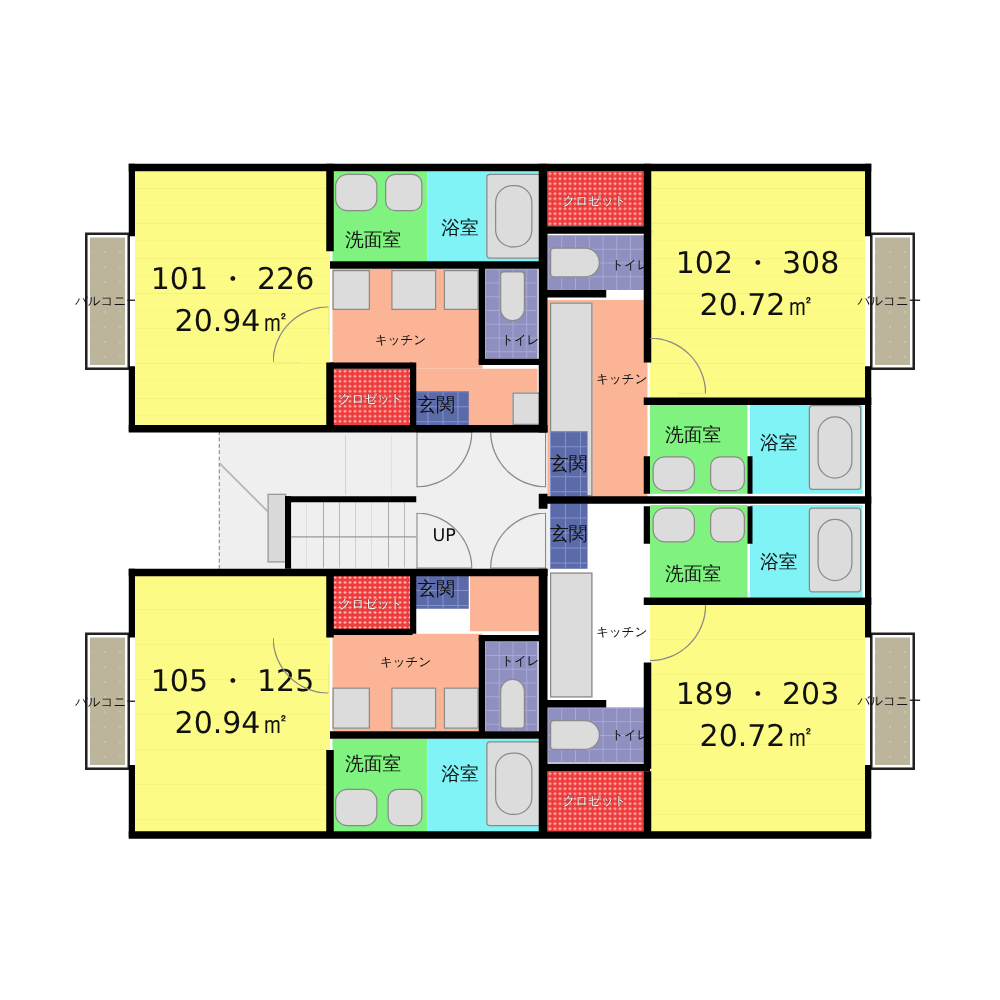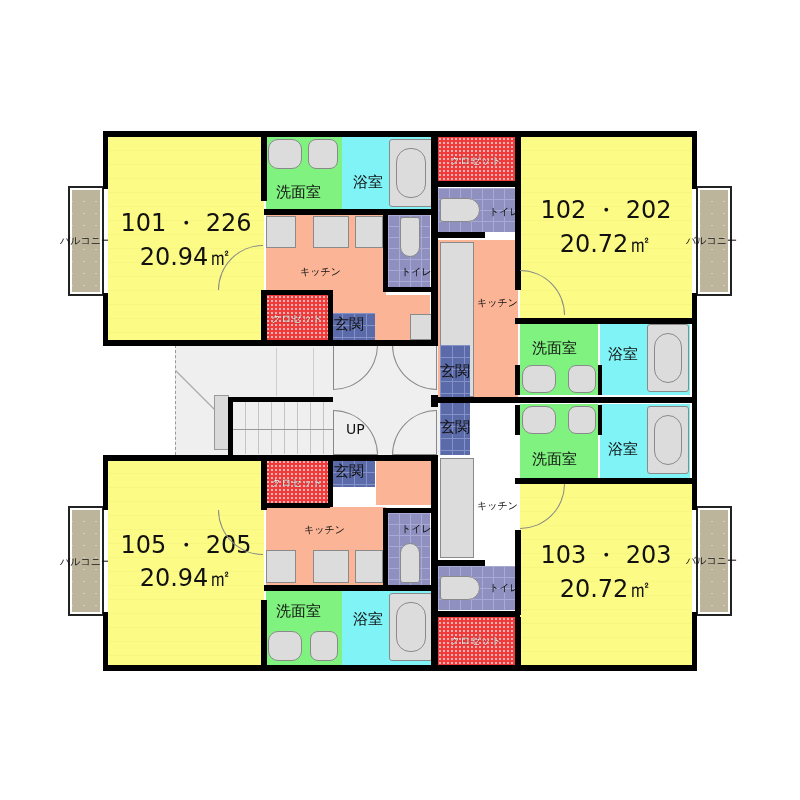--- a/index.html
+++ b/index.html
@@ -82,21 +82,21 @@
 <div class="abs toilet" style="left:438px;top:188px;width:78px;height:44px;"></div>
 <div class="abs fixture" style="left:440px;top:198px;width:40px;height:24px;border-radius:3px 12px 12px 3px;"></div>
 <div class="abs small-label" style="left:489px;top:205px;">トイレ</div>
 <div class="abs kitchen" style="left:438px;top:240px;width:80px;height:160px;"></div>
 <div class="abs fixture" style="left:440px;top:242px;width:34px;height:155px;border-radius:0;"></div>
 <div class="abs small-label" style="left:477px;top:296px;">キッチン</div>
 <div class="abs genkan" style="left:440px;top:345px;width:30px;height:53px;"></div>
 <div class="abs room-label" style="left:440px;top:362px;">玄関</div>
 
 <div class="abs room-main" style="left:520px;top:137px;width:172px;height:182px;"></div>
-<div class="abs unit-label" style="left:520px;top:195px;width:172px;">102 ・ 202</div>
+<div class="abs unit-label" style="left:520px;top:195px;width:172px;">102 ・ 308</div>
 <div class="abs unit-label" style="left:520px;top:229px;width:172px;">20.72㎡</div>
 <div class="abs balcony" style="left:698px;top:188px;width:32px;height:106px;"></div>
 <div class="abs balcony-label" style="left:686px;top:234px;">バルコニー</div>
 
 <div class="abs wash" style="left:520px;top:323px;width:78px;height:72px;"></div>
 <div class="abs room-label" style="left:532px;top:339px;">洗面室</div>
 <div class="abs fixture" style="left:522px;top:365px;width:34px;height:28px;border-radius:10px;"></div>
 <div class="abs fixture" style="left:568px;top:365px;width:28px;height:28px;border-radius:8px;"></div>
 <div class="abs bath" style="left:600px;top:323px;width:90px;height:72px;"></div>
 <div class="abs fixture" style="left:647px;top:324px;width:42px;height:68px;">
@@ -119,29 +119,29 @@
 <div class="abs kitchen" style="left:438px;top:402px;width:80px;height:160px;z-index:-1;"></div>
 <div class="abs fixture" style="left:440px;top:458px;width:34px;height:100px;border-radius:0;"></div>
 <div class="abs small-label" style="left:477px;top:499px;">キッチン</div>
 <div class="abs toilet" style="left:438px;top:566px;width:78px;height:44px;"></div>
 <div class="abs fixture" style="left:440px;top:576px;width:40px;height:24px;border-radius:3px 12px 12px 3px;"></div>
 <div class="abs small-label" style="left:489px;top:581px;">トイレ</div>
 <div class="abs closet" style="left:438px;top:617px;width:78px;height:48px;"></div>
 <div class="abs small-label" style="left:450px;top:634px;color:#fff;text-shadow:0 0 1px #000;">クロゼット</div>
 
 <div class="abs room-main" style="left:520px;top:484px;width:172px;height:181px;"></div>
-<div class="abs unit-label" style="left:520px;top:540px;width:172px;">103 ・ 203</div>
+<div class="abs unit-label" style="left:520px;top:540px;width:172px;">189 ・ 203</div>
 <div class="abs unit-label" style="left:520px;top:574px;width:172px;">20.72㎡</div>
 <div class="abs balcony" style="left:698px;top:508px;width:32px;height:106px;"></div>
 <div class="abs balcony-label" style="left:686px;top:554px;">バルコニー</div>
 
 <div class="abs balcony" style="left:70px;top:508px;width:32px;height:106px;"></div>
 <div class="abs balcony-label" style="left:60px;top:555px;">バルコニー</div>
 <div class="abs room-main" style="left:108px;top:460px;width:156px;height:205px;"></div>
-<div class="abs unit-label" style="left:108px;top:530px;width:156px;">105 ・ 205</div>
+<div class="abs unit-label" style="left:108px;top:530px;width:156px;">105 ・ 125</div>
 <div class="abs unit-label" style="left:108px;top:563px;width:156px;">20.94㎡</div>
 
 <div class="abs closet" style="left:266px;top:460px;width:62px;height:45px;"></div>
 <div class="abs small-label" style="left:271px;top:476px;color:#fff;text-shadow:0 0 1px #000;">クロゼット</div>
 <div class="abs genkan" style="left:330px;top:460px;width:45px;height:27px;"></div>
 <div class="abs room-label" style="left:334px;top:462px;">玄関</div>
 <div class="abs kitchen" style="left:376px;top:460px;width:56px;height:45px;"></div>
 <div class="abs kitchen" style="left:266px;top:507px;width:120px;height:78px;"></div>
 <div class="abs fixture" style="left:266px;top:550px;width:30px;height:33px;border-radius:0;"></div>
 <div class="abs fixture" style="left:313px;top:550px;width:36px;height:33px;border-radius:0;"></div>

